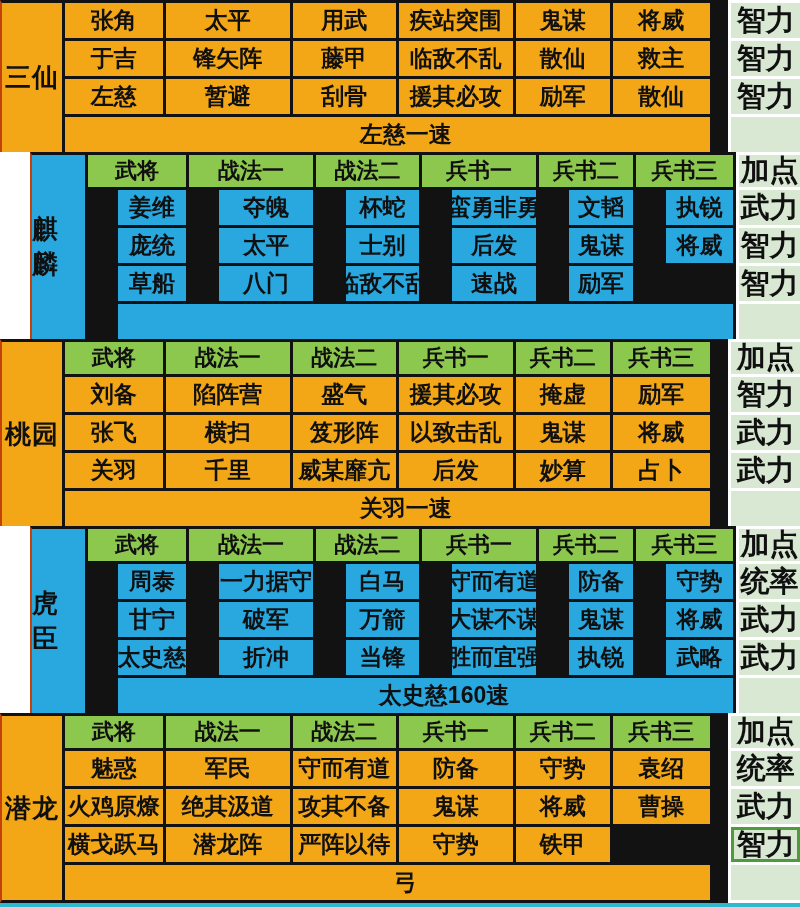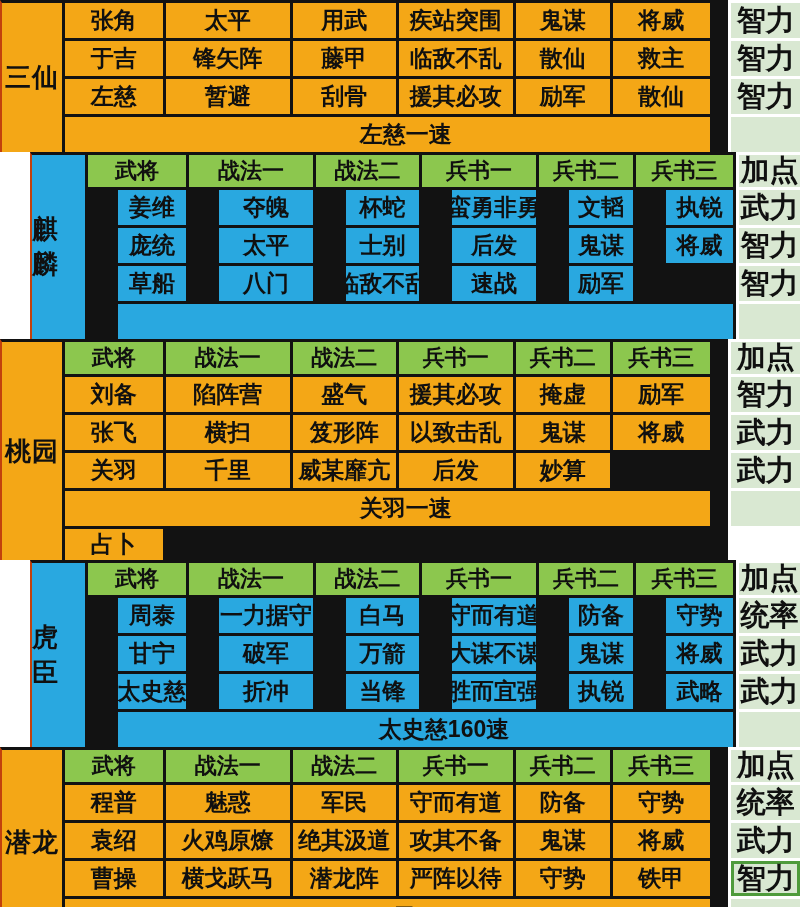--- a/index.html
+++ b/index.html
@@ -153,22 +153,22 @@
           <div class="cell theme-orange">横扫</div>
           <div class="cell theme-orange">笈形阵</div>
           <div class="cell theme-orange">以致击乱</div>
           <div class="cell theme-orange">鬼谋</div>
           <div class="cell theme-orange">将威</div>
           <div class="cell theme-orange">关羽</div>
           <div class="cell theme-orange">千里</div>
           <div class="cell theme-orange">威某靡亢</div>
           <div class="cell theme-orange">后发</div>
           <div class="cell theme-orange">妙算</div>
+          <div class="cell theme-orange">占卜</div>
           <div class="cell note-cell theme-orange">关羽一速</div>
-          <div class="cell theme-orange">占卜</div>
         </div>
         <div class="pts">
           <div class="pt hdr-pt">加点</div>
           <div class="pt">智力</div>
           <div class="pt">武力</div>
           <div class="pt">武力</div>
           <div class="pt"></div>
         </div>
       </div>
       <div class="section with-header">
@@ -210,21 +210,20 @@
       </div>
       <div class="section with-header">
         <div class="label-cell theme-orange">潜龙</div>
         <div class="sec-grid">
           <div class="cell hdr">武将</div>
           <div class="cell hdr">战法一</div>
           <div class="cell hdr">战法二</div>
           <div class="cell hdr">兵书一</div>
           <div class="cell hdr">兵书二</div>
           <div class="cell hdr">兵书三</div>
-          <div class="cell theme-orange">程普</div>
           <div class="cell theme-orange">魅惑</div>
           <div class="cell theme-orange">军民</div>
           <div class="cell theme-orange">守而有道</div>
           <div class="cell theme-orange">防备</div>
           <div class="cell theme-orange">守势</div>
           <div class="cell theme-orange">袁绍</div>
           <div class="cell theme-orange">火鸡原燎</div>
           <div class="cell theme-orange">绝其汲道</div>
           <div class="cell theme-orange">攻其不备</div>
           <div class="cell theme-orange">鬼谋</div>

